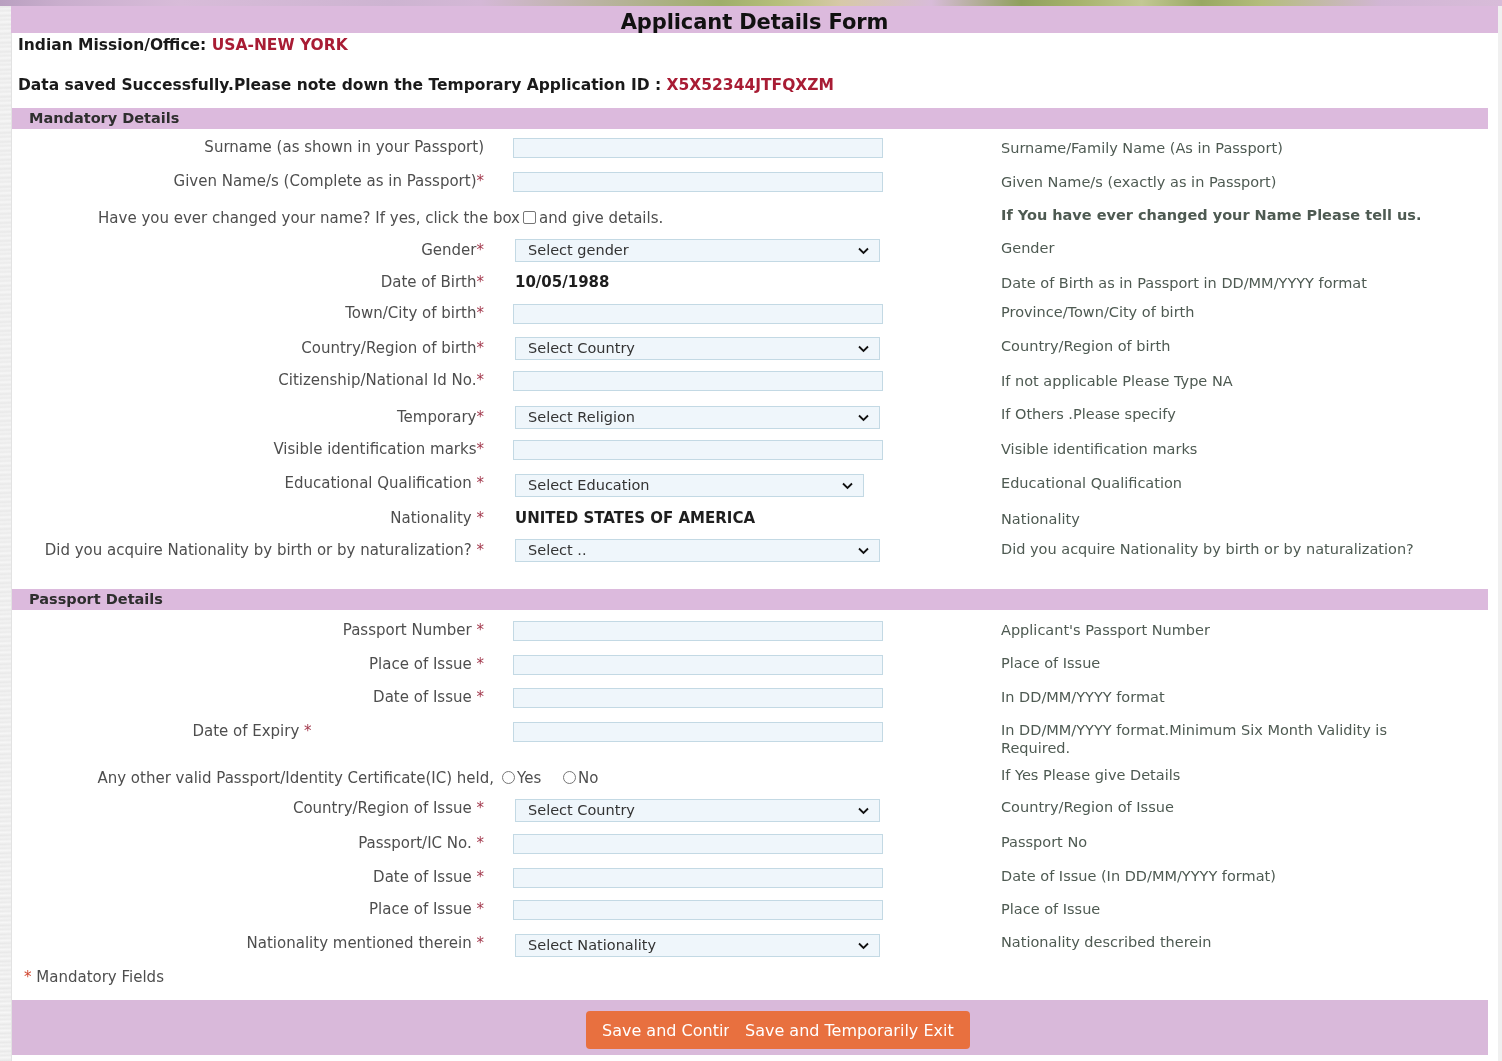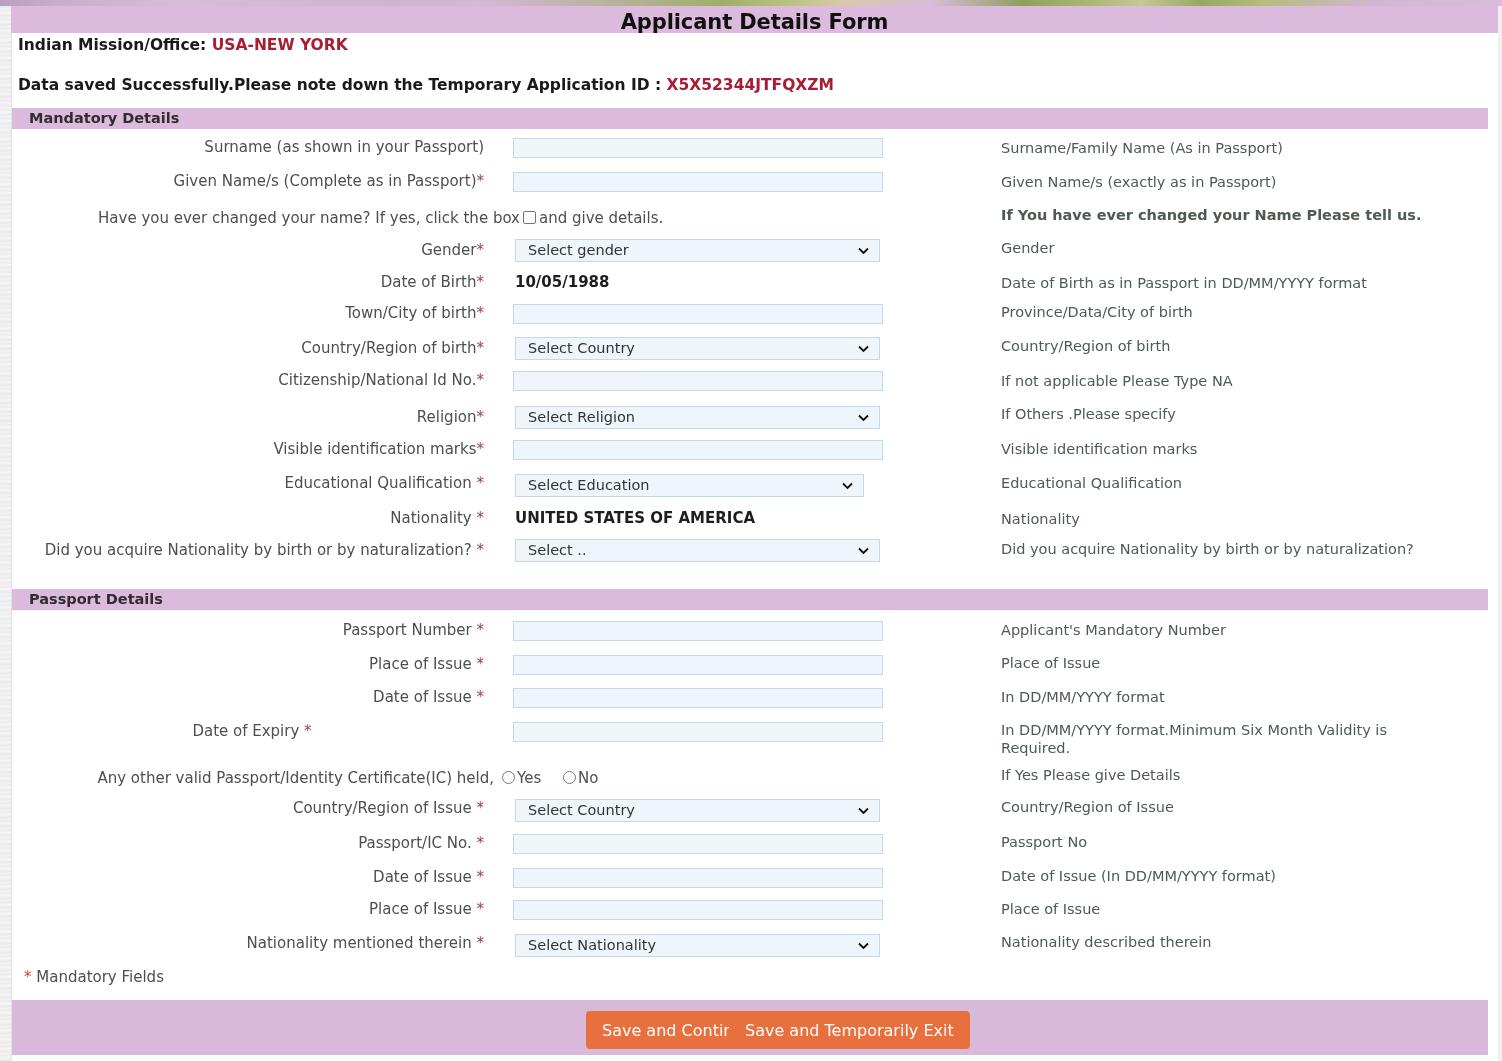--- a/index.html
+++ b/index.html
@@ -302,21 +302,21 @@
 <div class="row-label" style="top:273px; left:20px; width:464px;">
   <span>Date of Birth</span><span class="req">*</span>
 </div>
 <div class="static-val" style="top:273px; left:515px;">10/05/1988</div>
 <div class="help" style="top:274px;">Date of Birth as in Passport in DD/MM/YYYY format</div>
 
 <div class="row-label" style="top:304px; left:20px; width:464px;">
   <span>Town/City of birth</span><span class="req">*</span>
 </div>
 <input class="txt" style="top: 304px; left: 513px; width: 370px;" value="">
-<div class="help" style="top:303px;">Province/Data/City of birth</div>
+<div class="help" style="top:303px;">Province/Town/City of birth</div>
 
 <div class="row-label" style="top:339px; left:20px; width:464px;">
   <span>Country/Region of birth</span><span class="req">*</span>
 </div>
 <div class="sel" style="top:337px; left:515px; width:365px;">
   <span class="sel-text">Select Country</span>
   <span class="caret">
     <svg width="13" height="13" viewBox="0 0 13 13">
         <path d="M2 4.5 L6.5 9 L11 4.5" stroke="#111" stroke-width="1.8" fill="none"></path>
       </svg>
@@ -324,21 +324,21 @@
 </div>
 <div class="help" style="top:337px;">Country/Region of birth</div>
 
 <div class="row-label" style="top:371px; left:20px; width:464px;">
   <span>Citizenship/National Id No.</span><span class="req">*</span>
 </div>
 <input class="txt" style="top: 371px; left: 513px; width: 370px;" value="">
 <div class="help" style="top:372px;">If not applicable Please Type NA</div>
 
 <div class="row-label" style="top:408px; left:20px; width:464px;">
-  <span>Religion</span><span class="req">*</span>
+  <span>Temporary</span><span class="req">*</span>
 </div>
 <div class="sel" style="top:406px; left:515px; width:365px;">
   <span class="sel-text">Select Religion</span>
   <span class="caret">
     <svg width="13" height="13" viewBox="0 0 13 13">
         <path d="M2 4.5 L6.5 9 L11 4.5" stroke="#111" stroke-width="1.8" fill="none"></path>
       </svg>
   </span>
 </div>
 <div class="help" style="top:405px;">If Others .Please specify</div>
@@ -382,21 +382,21 @@
 <div class="help" style="top:540px;">Did you acquire Nationality by birth or by naturalization?</div>
 
 <div class="section-bar" style="top:589px">
   <span>Passport Details</span>
 </div>
 
 <div class="row-label" style="top:621px; left:20px; width:464px;">
   <span>Passport Number </span><span class="req">*</span>
 </div>
 <input class="txt" style="top: 621px; left: 513px; width: 370px;" value="">
-<div class="help" style="top:621px;">Applicant's Mandatory Number</div>
+<div class="help" style="top:621px;">Applicant's Passport Number</div>
 
 <div class="row-label" style="top:655px; left:20px; width:464px;">
   <span>Place of Issue </span><span class="req">*</span>
 </div>
 <input class="txt" style="top: 655px; left: 513px; width: 370px;" value="">
 <div class="help" style="top:654px;">Place of Issue</div>
 
 <div class="row-label" style="top:688px; left:20px; width:464px;">
   <span>Date of Issue </span><span class="req">*</span>
 </div>

